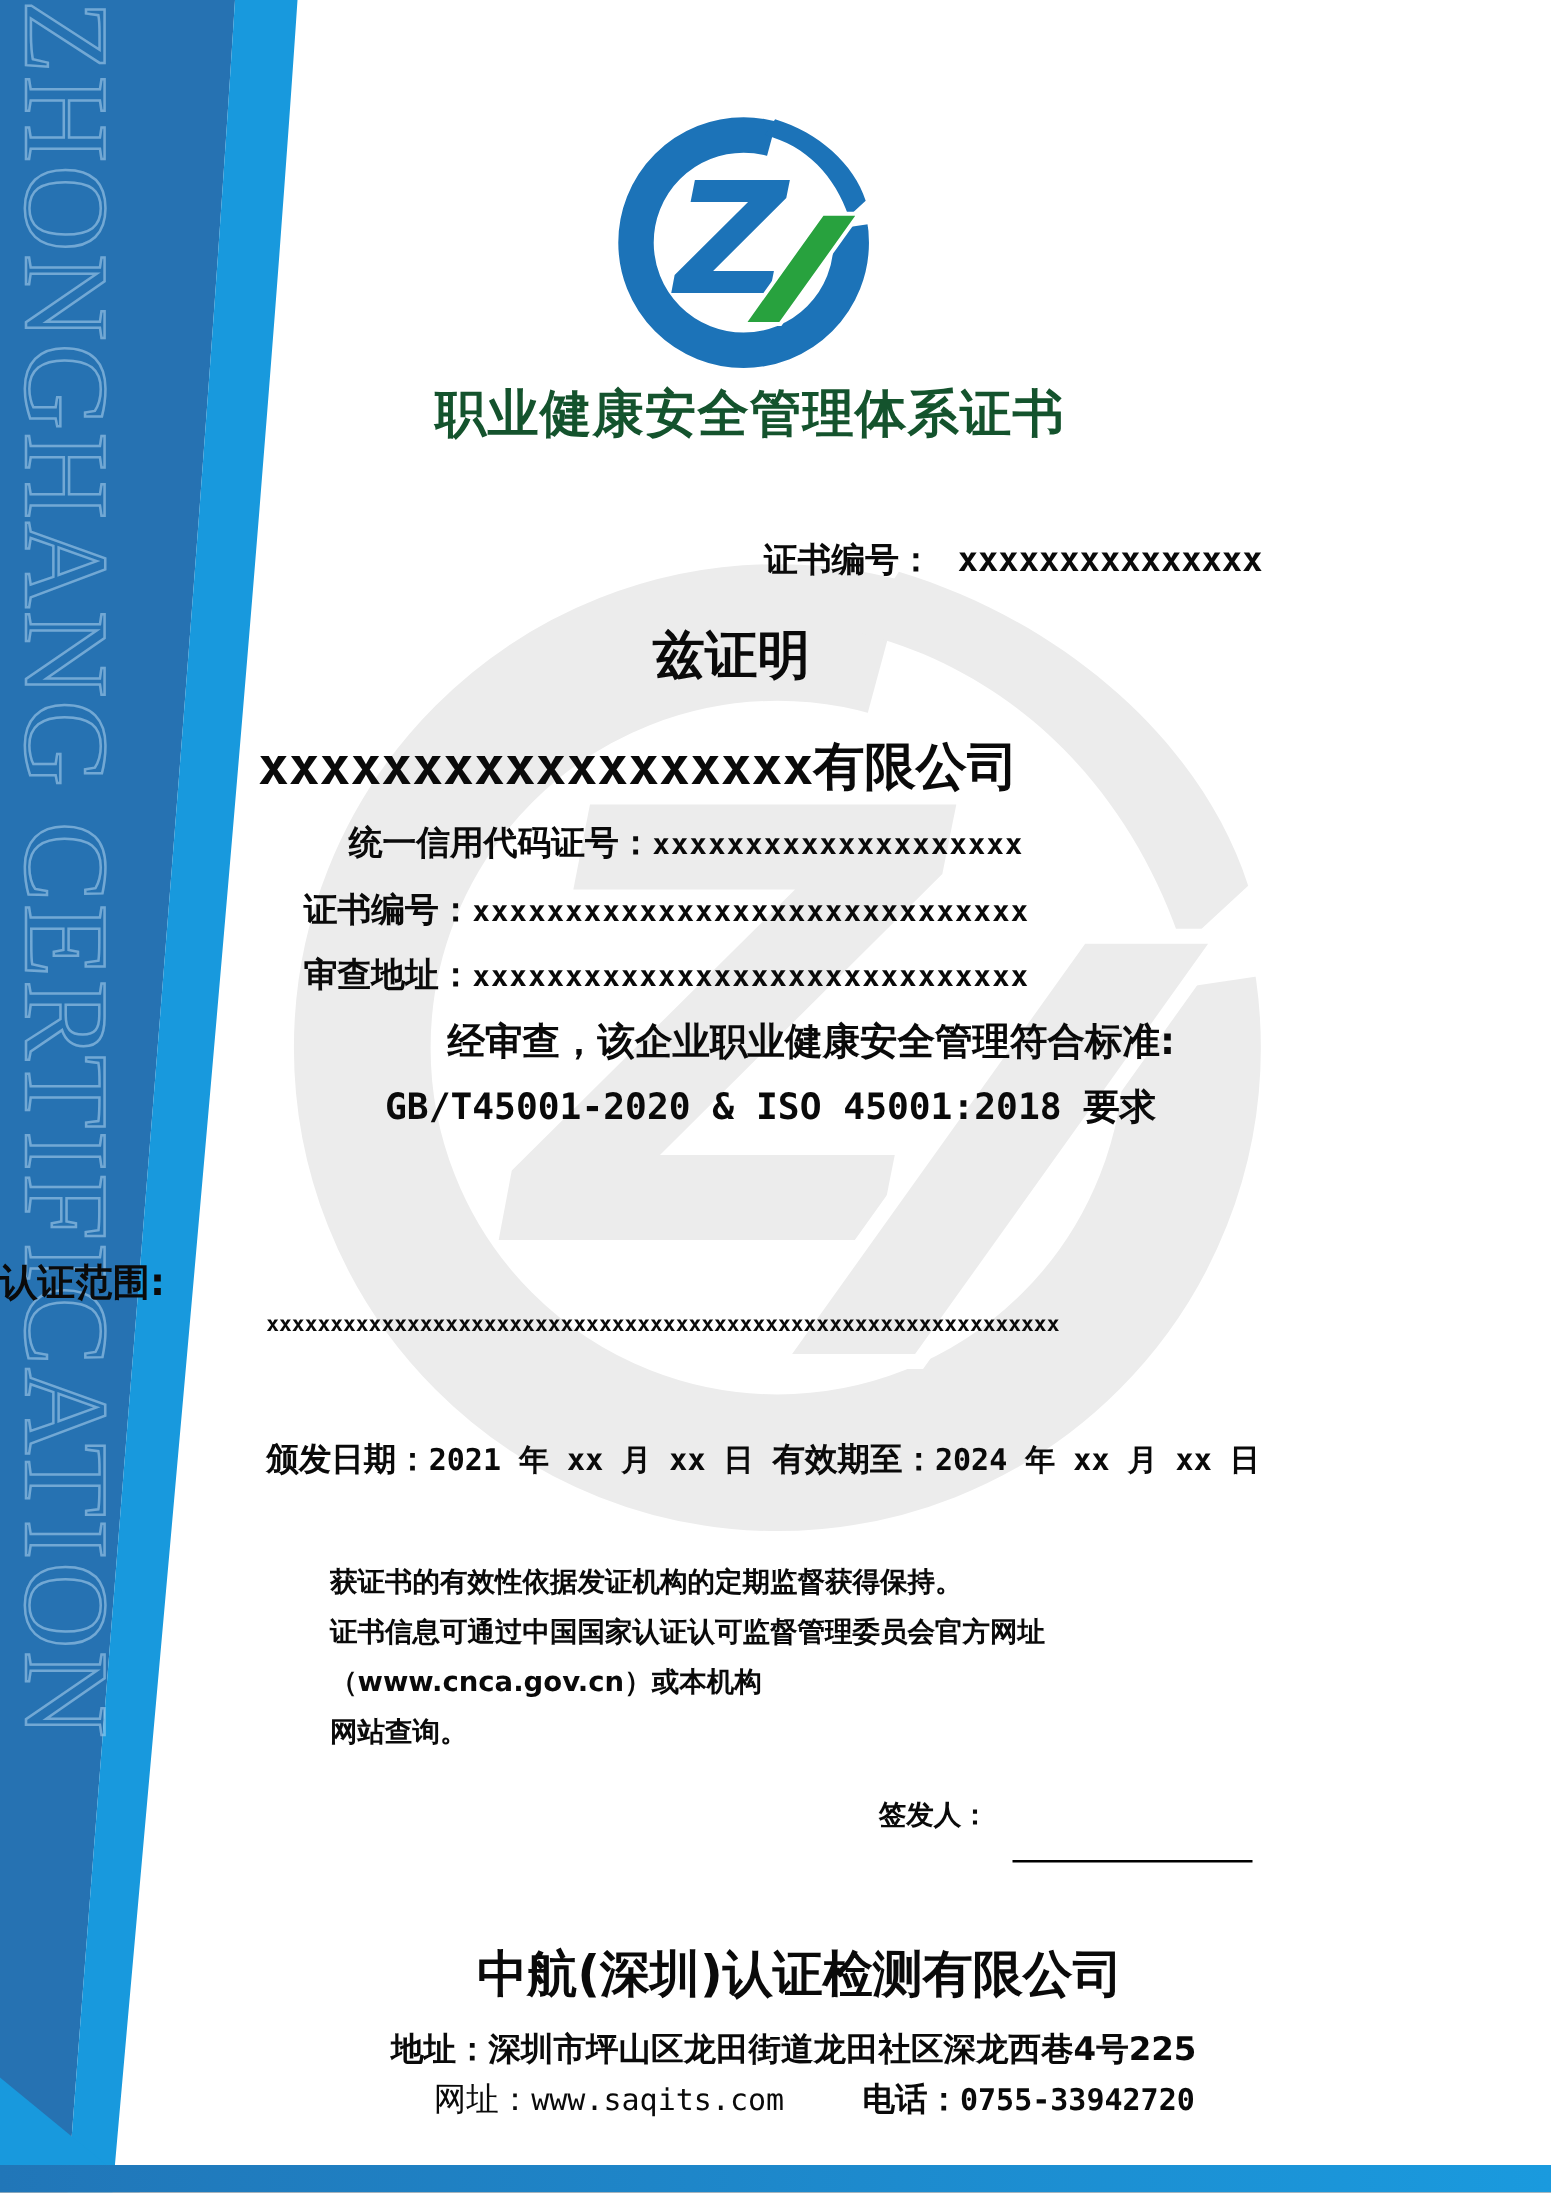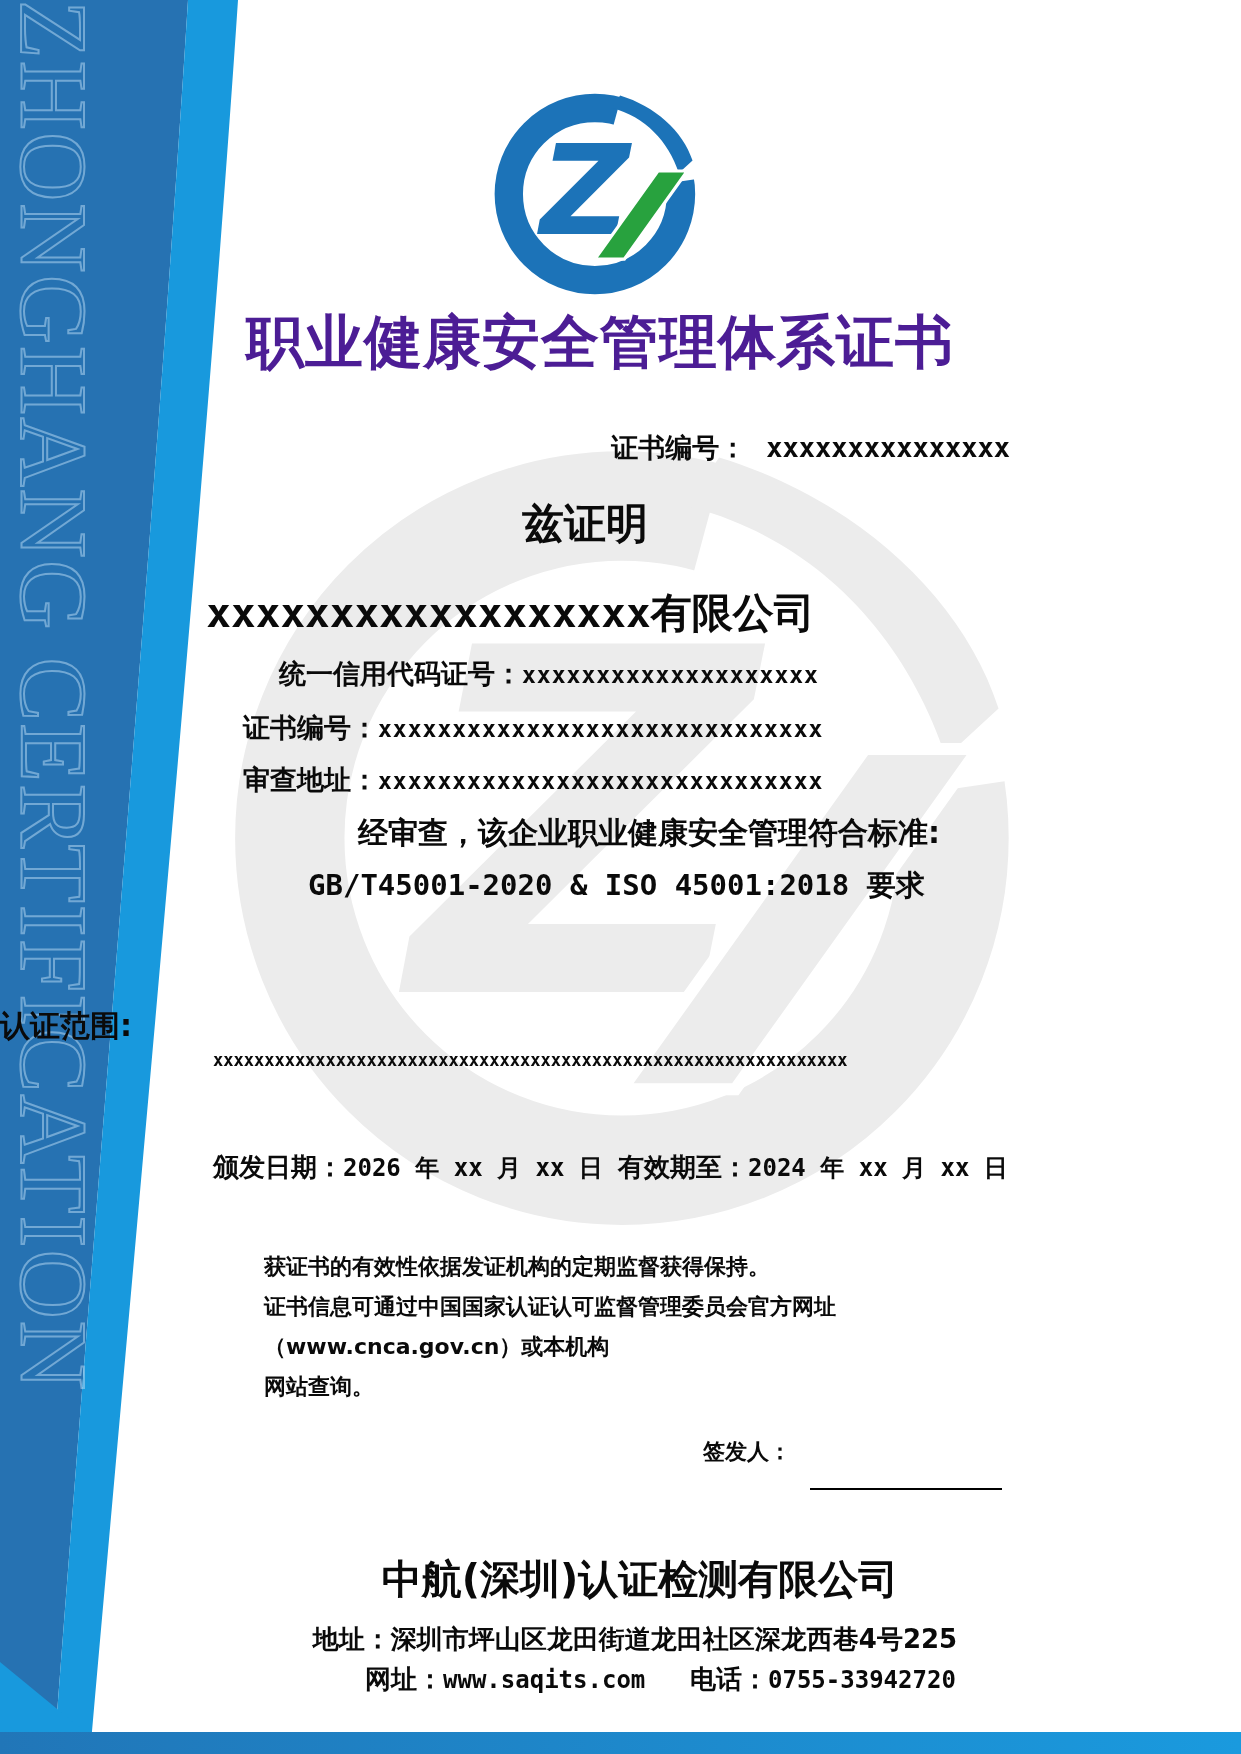--- a/index.html
+++ b/index.html
@@ -23,21 +23,21 @@
     letter-spacing:2px; white-space:nowrap;
     line-height:118px;
     color:transparent;
     -webkit-text-stroke:2px rgba(176,214,240,0.55);
   }
   .logo { position:absolute; left:492px; top:86px; z-index:2; }
   .content { position:absolute; inset:0; z-index:3; }
   .abs { position:absolute; }
   .title {
     left:0; top:304px; width:1200px; text-align:center;
-    font-size:58px; font-weight:900; letter-spacing:1px; color:#4c1d95;
+    font-size:41px; font-weight:900; letter-spacing:1px; color:#14532d;
   }
   .cert-line {
     left:0; top:430px; width:1010px; text-align:right;
     font-size:27px; font-weight:700;
     font-family:"Liberation Serif","DejaVu Serif",serif;
   }
   .cert-line .val { font-family:"DejaVu Sans Mono",monospace; font-weight:700;margin-left:20px; }
   .certify { left:0; top:496px; width:1170px; text-align:center; font-size:42px; font-weight:600; }
   .company {
     left:0; top:586px; width:1021px; text-align:center;
@@ -52,21 +52,21 @@
   .scope-h { left:0; top:1006px; width:1170px; font-size:30px; font-weight:600; }
   .scope-v { left:213px; top:1050px; font-size:17px; font-weight:600; font-family:"DejaVu Sans Mono",monospace; letter-spacing:0; }
   .dates { font-size:26px; font-weight:600; top:1150px; }
   .dates .val { font-family:"DejaVu Sans Mono",monospace; font-size:24px; }
   .d1 { left:213px; } .d2 { left:618px; }
   .notes { left:264px; top:1247px; width:770px; font-size:22px; font-weight:600; line-height:40px; }
   .signer { left:703px; top:1437px; font-size:22px; font-weight:600;text-align:center; }
   .sig-line { left:810px; top:1488px; width:192px; border-bottom:2px solid #000; height:0; }
   .org { left:40px; top:1552px; width:1200px; text-align:center; font-size:40px; font-weight:600; }
   .addr { left:0; top:1622px; width:1270px; text-align:center; font-size:26px; font-weight:600; }
-  .web  { left:365px; top:1662px; font-size:26px; font-weight:700; }
+  .web  { left:347px; top:1662px; font-size:26px; font-weight:400; }
   .phone{ left:690px; top:1662px; font-size:26px; font-weight:600; }
   .ascii { font-family:"DejaVu Sans Mono",monospace; font-size:24px; }
 </style>
 </head>
 <body>
 
 <div class="page">
 
   <svg class="bg-svg" width="1241" height="1754" viewBox="0 0 1241 1754">
     <defs>
@@ -126,21 +126,21 @@
     </div>
 
     <div class="abs conformity">经审查，该企业职业健康安全管理符合标准:</div>
 
     <div class="abs standard">GB/T45001-2020 &amp; ISO 45001:2018  要求</div>
 
     <div class="abs scope-h">认证范围:</div>
     <div class="abs scope-v">xxxxxxxxxxxxxxxxxxxxxxxxxxxxxxxxxxxxxxxxxxxxxxxxxxxxxxxxxxxxxx</div>
 
     <div class="abs dates d1">
-      <span>颁发日期：</span><span class="val">2026 年 xx 月 xx 日</span>
+      <span>颁发日期：</span><span class="val">2021 年 xx 月 xx 日</span>
     </div>
     <div class="abs dates d2">
       <span>有效期至：</span><span class="val">2024 年 xx 月 xx 日</span>
     </div>
 
     <div class="abs notes">
       <div>获证书的有效性依据发证机构的定期监督获得保持。</div>
       <div>证书信息可通过中国国家认证认可监督管理委员会官方网址（www.cnca.gov.cn）或本机构</div>
       <div>网站查询。</div>
     </div>

